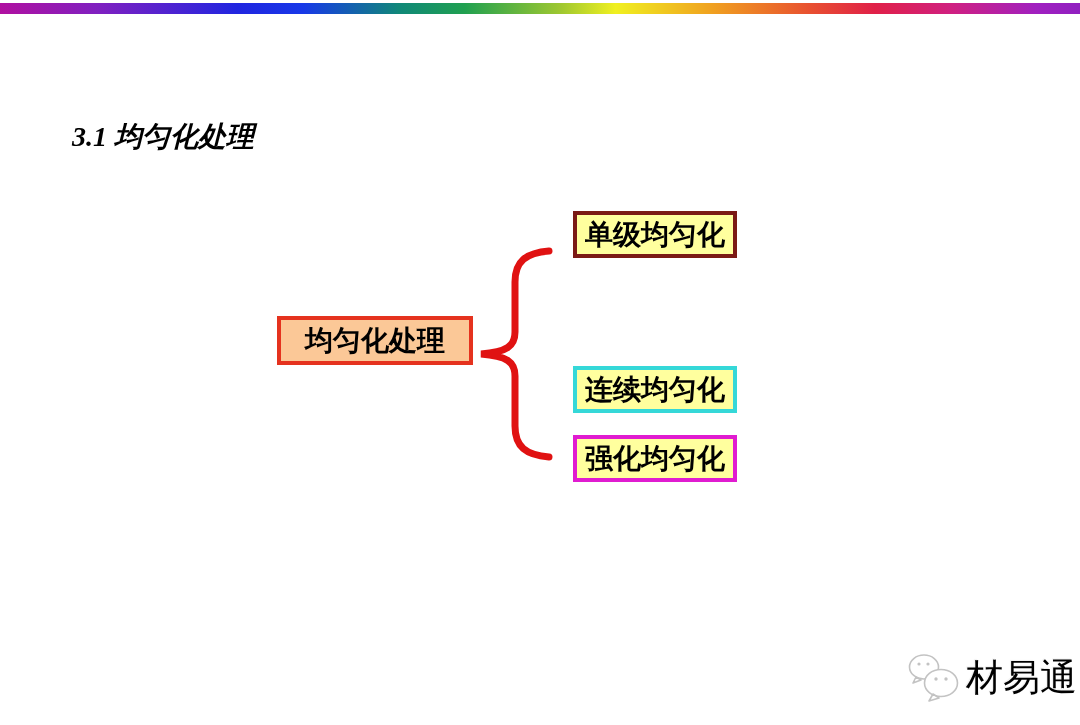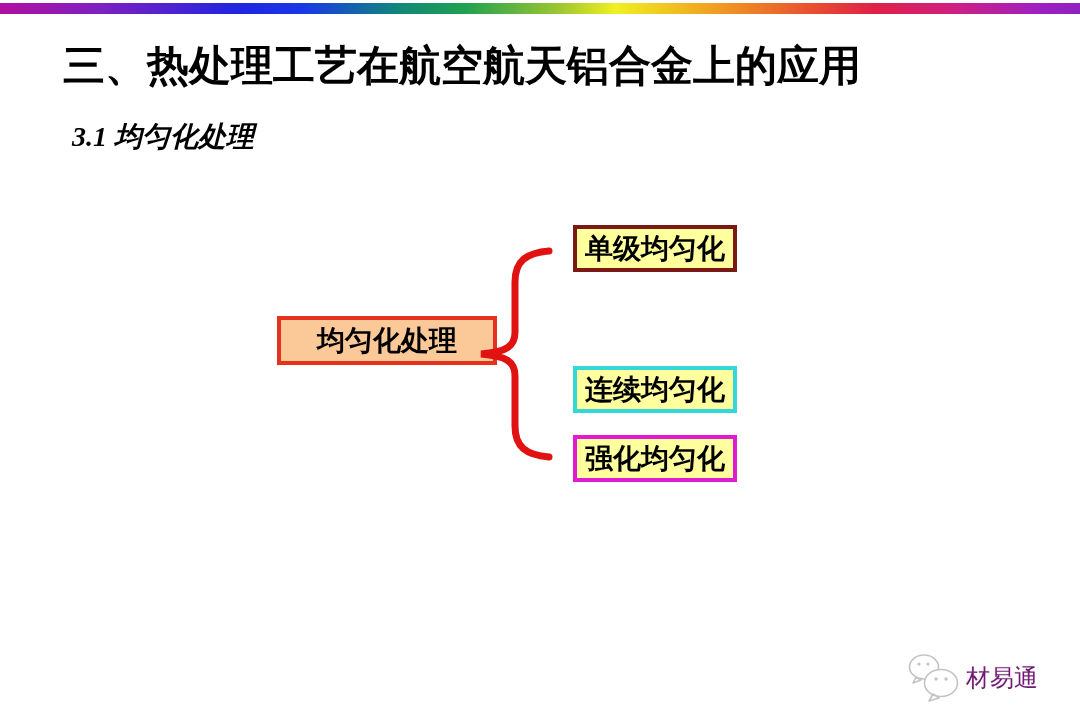--- a/index.html
+++ b/index.html
@@ -46,63 +46,62 @@
     display: flex;
     align-items: center;
     justify-content: center;
     font-size: 28px;
     font-weight: bold;
     color: #000000;
     white-space: nowrap;
   }
   .root-box {
     left: 277px; top: 316px;
-    width: 220px; height: 49px;
+    width: 196px; height: 49px;
     border: 4px solid #4d7c0f;
     background: #fbc897;
   }
   .leaf-box {
     left: 573px;
     width: 164px; height: 47px;
     border: 4px solid #000;
     background: #ffff9e;
   }
-  .leaf-0 { top: 225px; }
+  .leaf-0 { top: 211px; }
   .leaf-1 { top: 289px; }
   .leaf-2 { top: 366px; }
   .leaf-3 { top: 435px; }
   .brace-svg {
     position: absolute;
     left: 470px; top: 240px;
     width: 90px; height: 230px;
   }
   .watermark {
     position: absolute;
     left: 906px; top: 652px;
     display: flex;
     align-items: center;
   }
   .watermark-icon { width: 56px; height: 52px; }
   .watermark-text {
-    font-size: 24px;
-    color: #701a75;
+    font-size: 37px;
+    color: #000000;
     font-family: "Liberation Sans", "DejaVu Sans", sans-serif;
     text-shadow: 1px 1px 1px #ffffff, -1px -1px 1px #efefef;
     margin-left: 4px;
     white-space: nowrap;
   }
 </style>
 </head>
 <body>
 
 <div class="slide">
 
   <div class="rainbow-bar"></div>
 
-  <h1 class="title" style="margin:0;">三、热处理工艺在航空航天铝合金上的应用</h1>
 
   <h2 class="subtitle" style="margin:0;font-style:italic;">3.1 均匀化处理</h2>
 
   <div class="node root-box" style="border-color: rgb(229, 50, 30); background-color: rgb(251, 200, 151);">
     <span>均匀化处理</span>
   </div>
 
   <svg class="brace-svg" viewBox="0 0 90 230">
     <path d="M 79 11
              C 56 13, 45 21, 45 42

